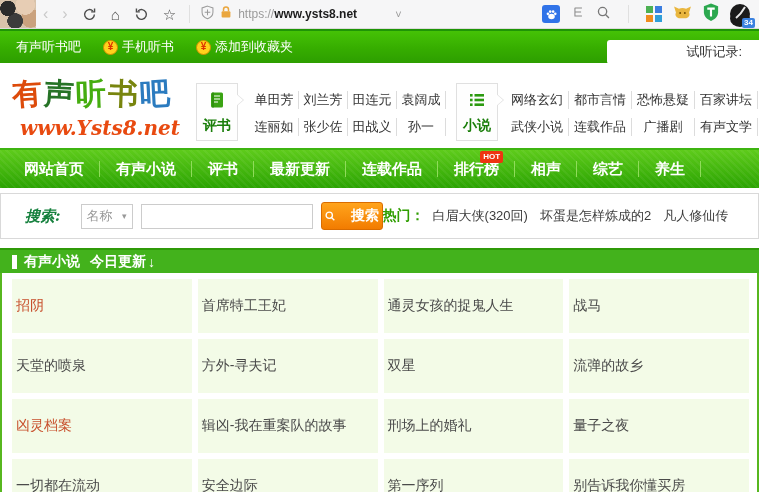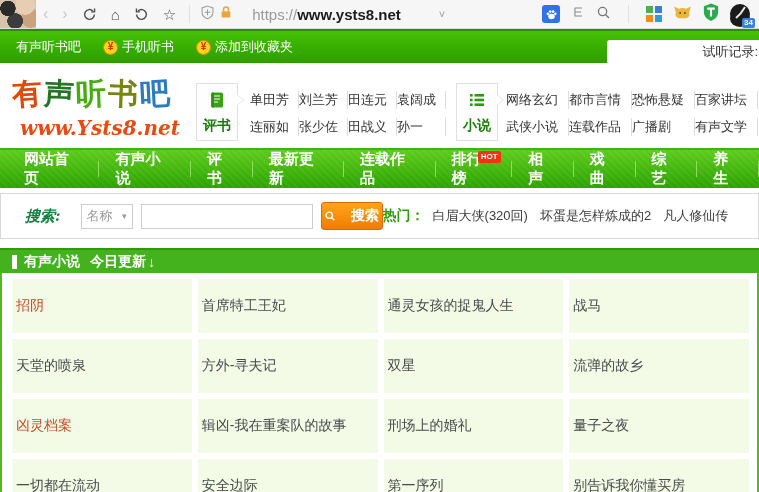--- a/index.html
+++ b/index.html
@@ -14,21 +14,21 @@
       radial-gradient(circle at 22% 30%, #2b2b2b 0 22%, transparent 23%),
       radial-gradient(circle at 70% 18%, #e7cdb4 0 28%, transparent 29%),
       radial-gradient(circle at 42% 75%, #3c3c3c 0 26%, transparent 27%),
       radial-gradient(circle at 85% 65%, #caa27e 0 26%, transparent 27%),
       #d8c3ab; }
   .bicon { font-size:15px; color:#4d4d4d; margin:0 7px; cursor:default; line-height:1; }
   .bicon.dim { color:#c9c9c9; font-size:16px; }
   .bicon svg { display:block; }
   .chrome-sep { width:1px; height:18px; background:#e0e0e0; margin:0 6px; }
   .urlbox { display:flex; align-items:center; margin-left:4px; }
-  .url-text { font-size:15px; margin-left:19px; white-space:nowrap; }
+  .url-text { font-size:12px; margin-left:5px; white-space:nowrap; }
   .url-scheme { color:#9a9a9a; }
   .url-host { color:#1c1c1c; font-weight:bold; }
   .url-chevron { margin-left:38px; color:#9a9a9a; font-size:11px; }
   .right-icons { margin-left:auto; display:flex; align-items:center; gap:11px; padding-right:8px; }
   .baidu-sq { width:18px; height:18px; border-radius:3px; background:#3073e8;
               display:flex; align-items:center; justify-content:center; }
   .squares { width:16px; height:16px; display:grid; grid-template-columns:1fr 1fr; gap:2px; }
   .squares i { display:block; }
   .sq1{background:#4cb052;} .sq2{background:#3a7de0;} .sq3{background:#f08c1e;} .sq4{background:#2f9ed8;}
   .avatar-wrap { position:relative; width:21px; height:21px; }
@@ -40,21 +40,21 @@
   .topbar { height:34px; border-top:2px solid #1f9406;
             background:linear-gradient(180deg,#45c206 0%, #36ad00 55%, #2d9e00 100%);
             display:flex; align-items:center; color:#fff; font-size:13px; position:relative; }
   .tb-site { margin-left:16px; }
   .tb-link { display:flex; align-items:center; margin-left:22px; cursor:pointer; }
   .yen { width:15px; height:15px; border-radius:50%; background:#ffd21c; border:1px solid #cf8f00;
          color:#e03000; font-size:10px; font-weight:bold; display:inline-flex;
          align-items:center; justify-content:center; margin-right:4px; line-height:1; }
   .history-panel { position:absolute; right:0; top:9px; width:152px; height:24px; background:#fff;
                    border-radius:3px 0 0 3px; color:#333; display:flex; align-items:center;
-                   justify-content:flex-end; padding-right:1px; font-size:13px; }
+                   justify-content:flex-end; padding-right:17px; font-size:13px; }
 
   
   .headband { height:87px; background:#fff; border-bottom:2px solid #3db410; position:relative; }
   .logo { position:absolute; left:12px; top:11px; cursor:pointer; }
   .logo-line1 { font-weight:bold; font-size:30px; letter-spacing:2px; font-family:"DejaVu Serif",serif; }
   .logo-line1 span { display:inline-block; }
   .lc0{color:#dd4b0b; transform:rotate(-4deg);} .lc1{color:#267326; transform:rotate(3deg);}
   .lc2{color:#45ad0f; transform:rotate(-2deg);} .lc3{color:#78850e; transform:rotate(2deg);}
   .lc4{color:#2b7bbf; transform:rotate(-3deg);}
   .logo-line2 { font-family:"DejaVu Serif",serif; font-style:italic; font-weight:bold;
@@ -63,21 +63,21 @@
             background:#fefefe; text-align:center; padding-top:7px; cursor:pointer; }
   .catbox::after { content:""; position:absolute; right:-6px; top:10px; border:6px solid transparent;
                    border-right:none; border-left:7px solid #fff; filter:drop-shadow(1px 0 0 #e0e0e0); }
   .catbox .cb-label { display:block; font-size:14px; font-weight:bold; color:#1a7e0a; margin-top:4px; }
   .names-grid { position:absolute; top:23px; font-size:13px; color:#333; }
   .names-grid .nrow { display:grid; height:27px; align-items:center; }
   .pingshu-names { left:250px; width:196px; }
   .pingshu-names .nrow { grid-template-columns:repeat(4,1fr); }
   .xiaoshuo-names { left:506px; width:252px; }
   .xiaoshuo-names .nrow { grid-template-columns:repeat(4,1fr); }
-  .names-grid .nm { border-right:1px solid #dcdcdc; cursor:pointer; white-space:nowrap; }
+  .names-grid .nm { text-align:center; border-right:1px solid #dcdcdc; cursor:pointer; white-space:nowrap; }
 
   
   .navbar { height:38px; display:flex; align-items:center; padding-left:8px;
             background:repeating-linear-gradient(45deg, rgba(255,255,255,.05) 0 2px, transparent 2px 5px),
                        linear-gradient(180deg,#5ecb1b,#2ba302); }
   .nav-item { position:relative; color:#fff; font-weight:bold; font-size:15px;
               padding:0 16px; height:38px; display:flex; align-items:center; cursor:pointer; }
   .nav-item::after { content:""; position:absolute; right:0; top:11px; height:16px; width:1px; background:#8fdc5a; }
   .hot-badge { position:absolute; top:1px; left:55%; background:#ee3511; color:#fff;
                font-size:8px; font-weight:bold; padding:1px 3px; border-radius:2px; line-height:1.2; }
@@ -282,21 +282,20 @@
   <span class="nav-item">网站首页</span>
   <span class="nav-item">有声小说</span>
   <span class="nav-item">评书</span>
   <span class="nav-item">最新更新</span>
   <span class="nav-item">连载作品</span>
   <span class="nav-item">
       <span>排行榜</span>
       <span class="hot-badge">HOT</span>
     </span>
   <span class="nav-item">相声</span>
-  <span class="nav-item">戏曲</span>
   <span class="nav-item">综艺</span>
   <span class="nav-item">养生</span>
 </div>
 
 <div class="search-band">
   <span class="search-label">搜索:</span>
   <span class="select-box">
     <span>名称</span>
     <span class="dn">▾</span>
   </span>

